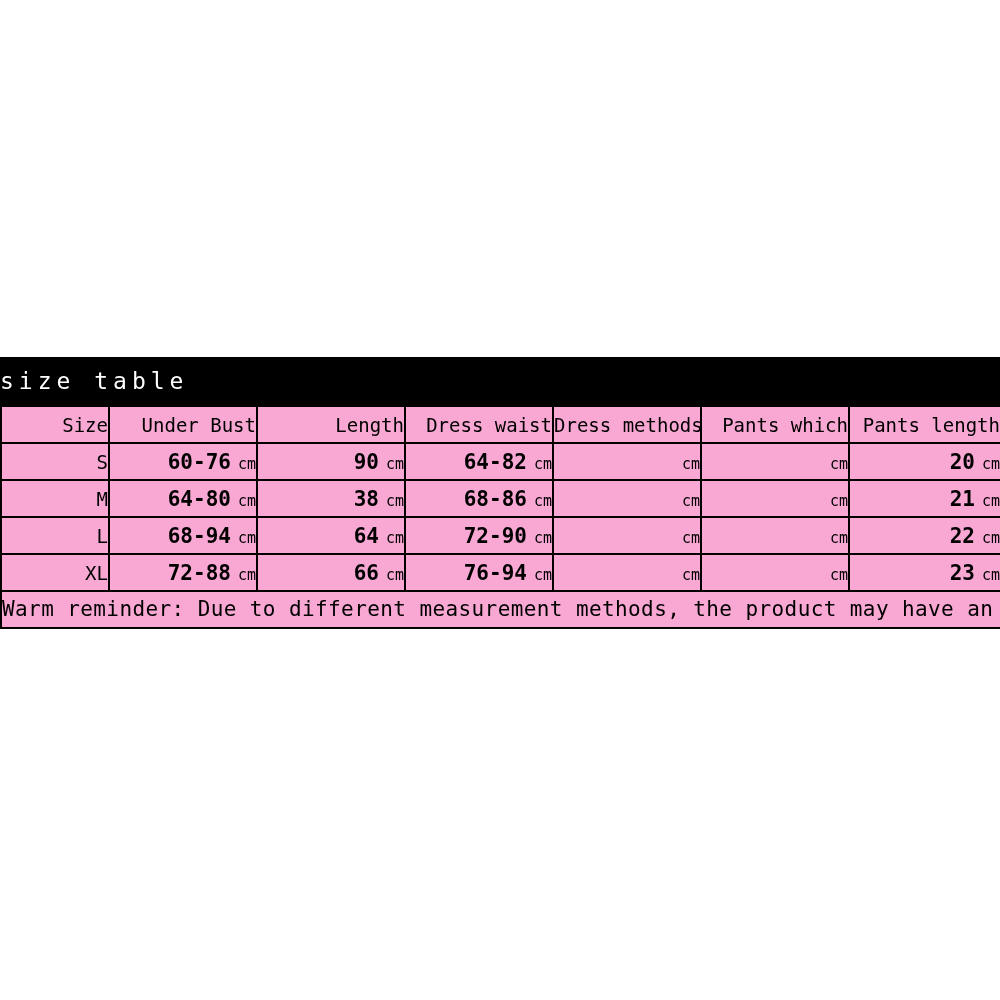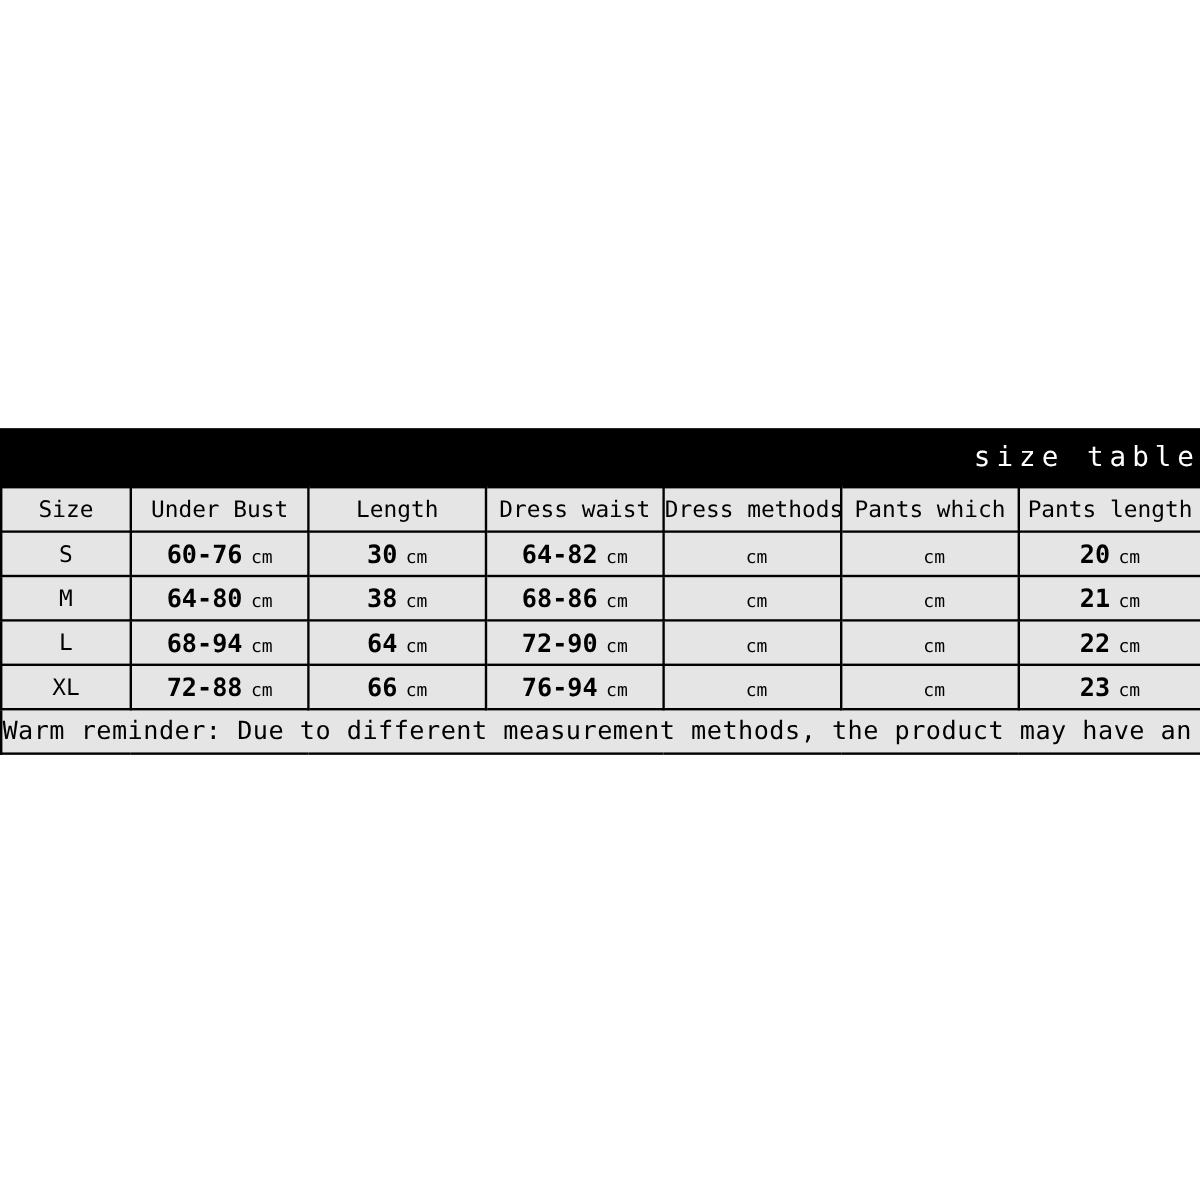--- a/index.html
+++ b/index.html
@@ -21,39 +21,39 @@
     width: 1000px;
     background: #000000;
     padding: 0;
   }
   .title-bar {
     height: 48px;
     background: #000000;
     color: #ffffff;
     display: flex;
     align-items: center;
-    justify-content: flex-end;
+    justify-content: flex-start;
   }
   .title-bar .title-text {
     font-size: 23px;
     letter-spacing: 5px;
     font-family: "DejaVu Sans Mono", monospace;
   }
   table.size-table {
     border-collapse: collapse;
     width: 1000px;
     background: #ffffff;
     table-layout: fixed;
   }
   table.size-table th,
   table.size-table td {
     border: 2px solid #000000;
-    background: #e5e5e5;
+    background: #f9a8d4;
     color: #000000;
-    text-align: center;
+    text-align: right;
     font-family: "DejaVu Sans Mono", monospace;
     font-weight: normal;
     height: 35px;
     padding: 0;
     white-space: nowrap;
     overflow: hidden;
   }
   table.size-table th {
     font-size: 19px;
   }
@@ -117,21 +117,21 @@
         <th>Dress waist</th>
         <th>Dress methods</th>
         <th>Pants which</th>
         <th>Pants length</th>
       </tr>
     </thead>
     <tbody>
       <tr>
         <td class="size-cell">S</td>
         <td><span class="val">60-76</span><span class="unit">cm</span></td>
-        <td><span class="val">30</span><span class="unit">cm</span></td>
+        <td><span class="val">90</span><span class="unit">cm</span></td>
         <td><span class="val">64-82</span><span class="unit">cm</span></td>
         <td><span class="val"></span><span class="unit">cm</span></td>
         <td><span class="val"></span><span class="unit">cm</span></td>
         <td><span class="val">20</span><span class="unit">cm</span></td>
       </tr>
       <tr>
         <td class="size-cell">M</td>
         <td><span class="val">64-80</span><span class="unit">cm</span></td>
         <td><span class="val">38</span><span class="unit">cm</span></td>
         <td><span class="val">68-86</span><span class="unit">cm</span></td>

